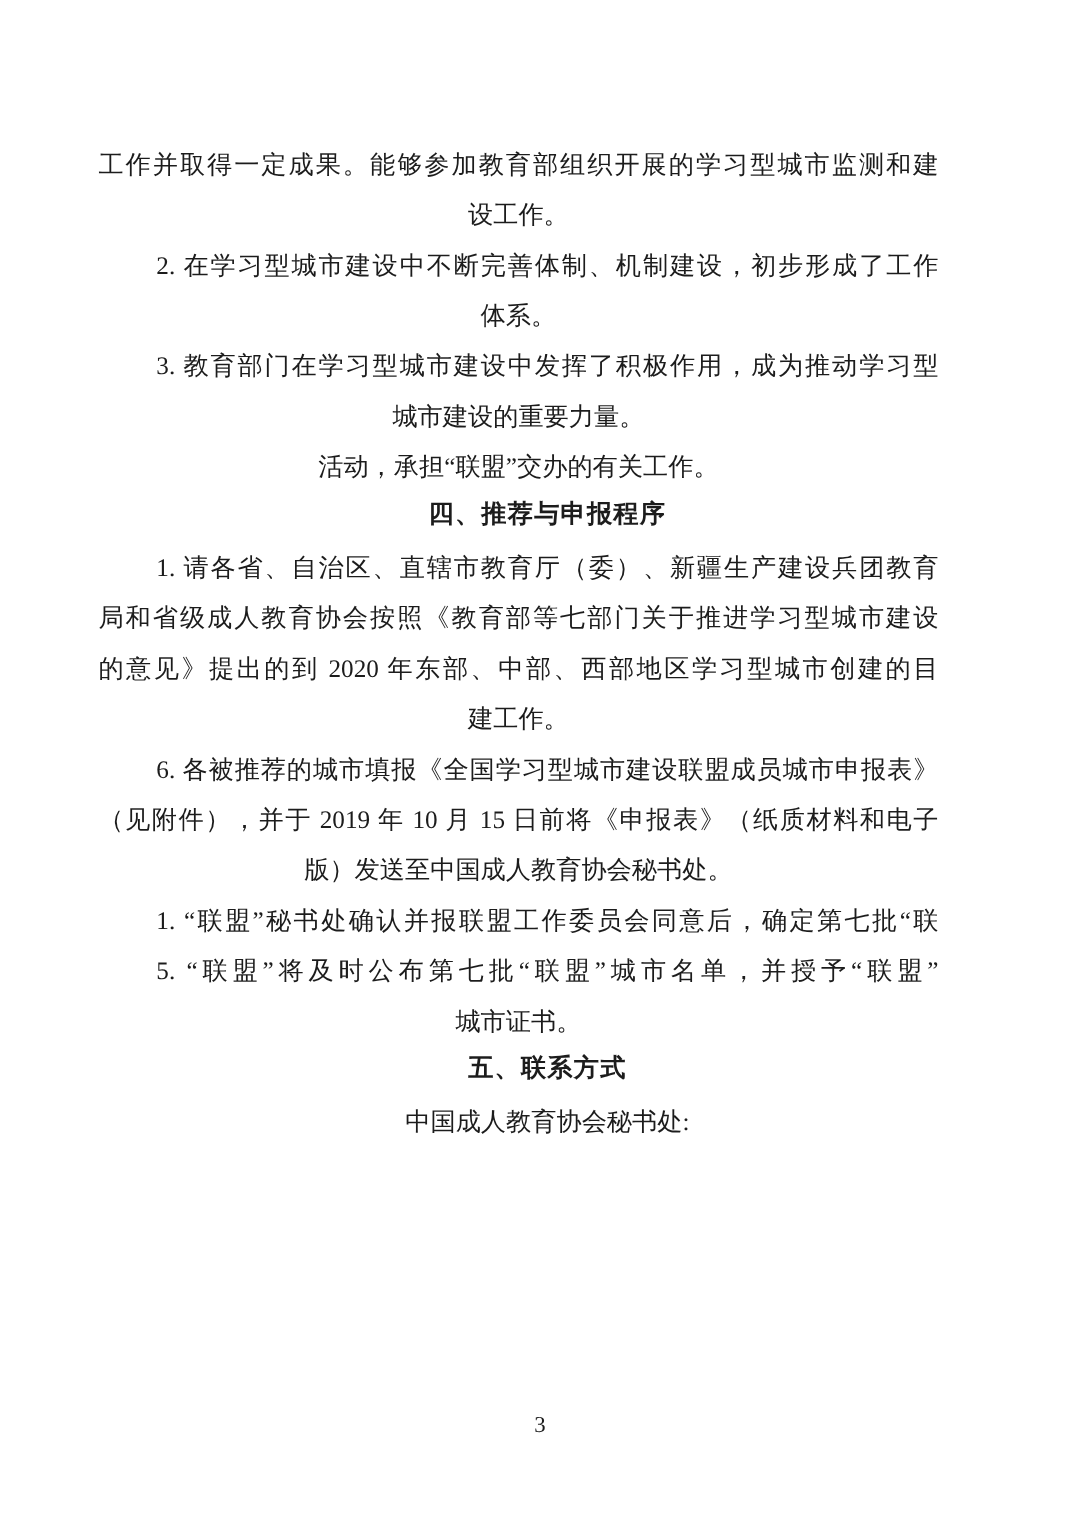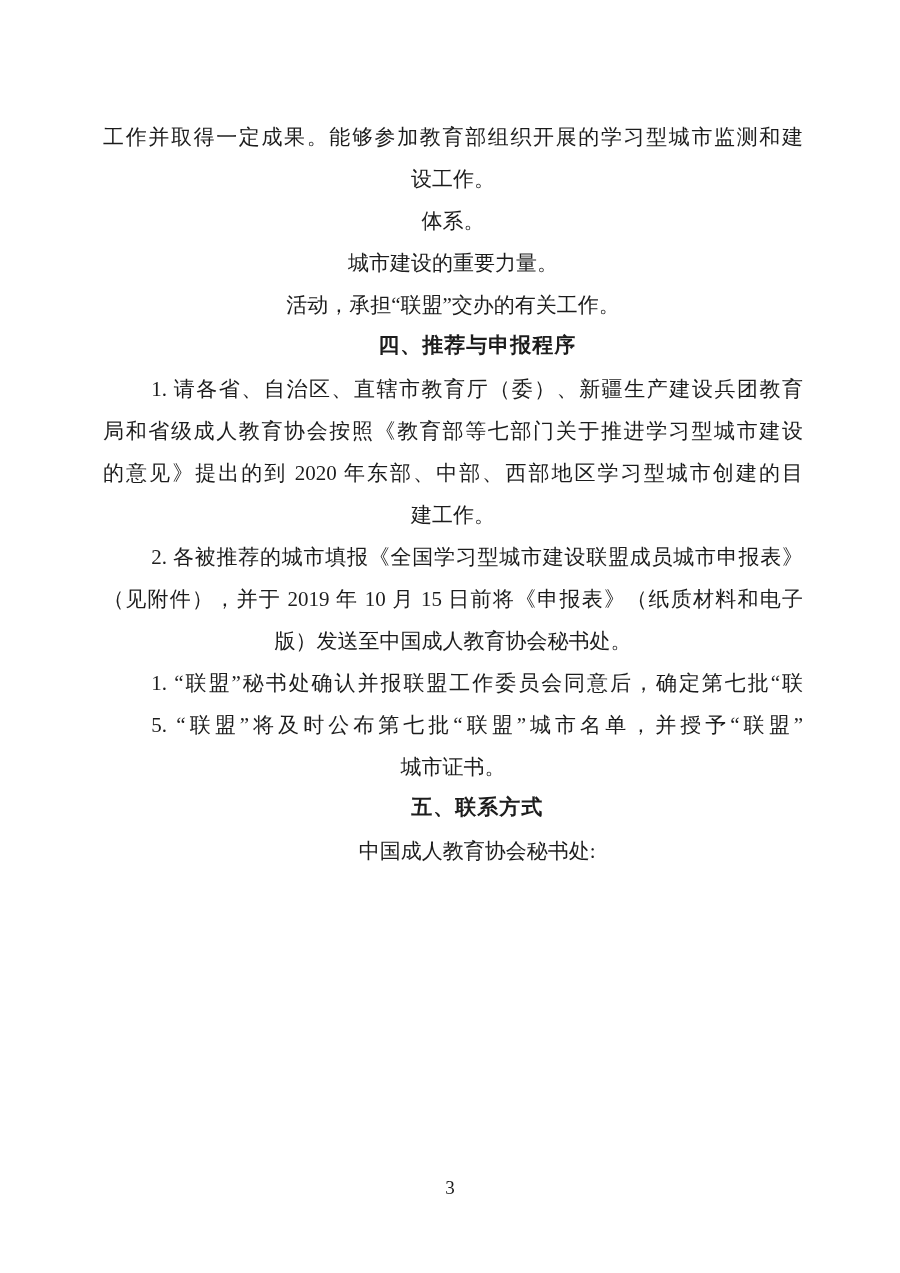--- a/index.html
+++ b/index.html
@@ -13,21 +13,21 @@
   }
   .page {
     position: absolute;
     left: 0; top: 0;
     width: 900px;
     height: 1273px;
     background: #ffffff;
   }
   .doc {
     position: absolute;
-    left: 103px;
+    left: 82px;
     top: 116px;
     width: 700px;
     font-family: "Liberation Serif", "DejaVu Serif", serif;
     font-size: 21px;
     line-height: 42px;
     color: #1c1c1c;
   }
   .ln { height: 42px; text-align: center; }
   .j  { text-align: justify; text-align-last: justify; }
   .ind { text-indent: 2.3em; }
@@ -48,29 +48,31 @@
     color: #1c1c1c;
   }
 </style>
 </head>
 <body>
 
 <div class="page">
   <div class="doc">
     <div class="ln j">工作并取得一定成果。能够参加教育部组织开展的学习型城市监测和建</div>
     <div class="ln">设工作。</div>
+    <div class="ln j ind">2. 在学习型城市建设中不断完善体制、机制建设，初步形成了工作</div>
     <div class="ln">体系。</div>
+    <div class="ln j ind">3. 教育部门在学习型城市建设中发挥了积极作用，成为推动学习型</div>
     <div class="ln">城市建设的重要力量。</div>
     <div class="ln">活动，承担“联盟”交办的有关工作。</div>
     <div class="ln h ind">四、推荐与申报程序</div>
     <div class="ln j ind">1. 请各省、自治区、直辖市教育厅（委）、新疆生产建设兵团教育</div>
     <div class="ln j">局和省级成人教育协会按照《教育部等七部门关于推进学习型城市建设</div>
     <div class="ln j">的意见》提出的到 2020 年东部、中部、西部地区学习型城市创建的目</div>
     <div class="ln">建工作。</div>
-    <div class="ln j ind">2. 各被推荐的城市填报《全国学习型城市建设联盟成员城市申报表》</div>
+    <div class="ln j ind">6. 各被推荐的城市填报《全国学习型城市建设联盟成员城市申报表》</div>
     <div class="ln j">（见附件），并于 2019 年 10 月 15 日前将《申报表》（纸质材料和电子</div>
     <div class="ln">版）发送至中国成人教育协会秘书处。</div>
     <div class="ln j ind">1. “联盟”秘书处确认并报联盟工作委员会同意后，确定第七批“联</div>
     <div class="ln j ind">5. “联盟”将及时公布第七批“联盟”城市名单，并授予“联盟”</div>
     <div class="ln">城市证书。</div>
     <div class="ln h ind">五、联系方式</div>
     <div class="ln ind">中国成人教育协会秘书处:</div>
   </div>
   <div class="pageno">3</div>
 </div>

